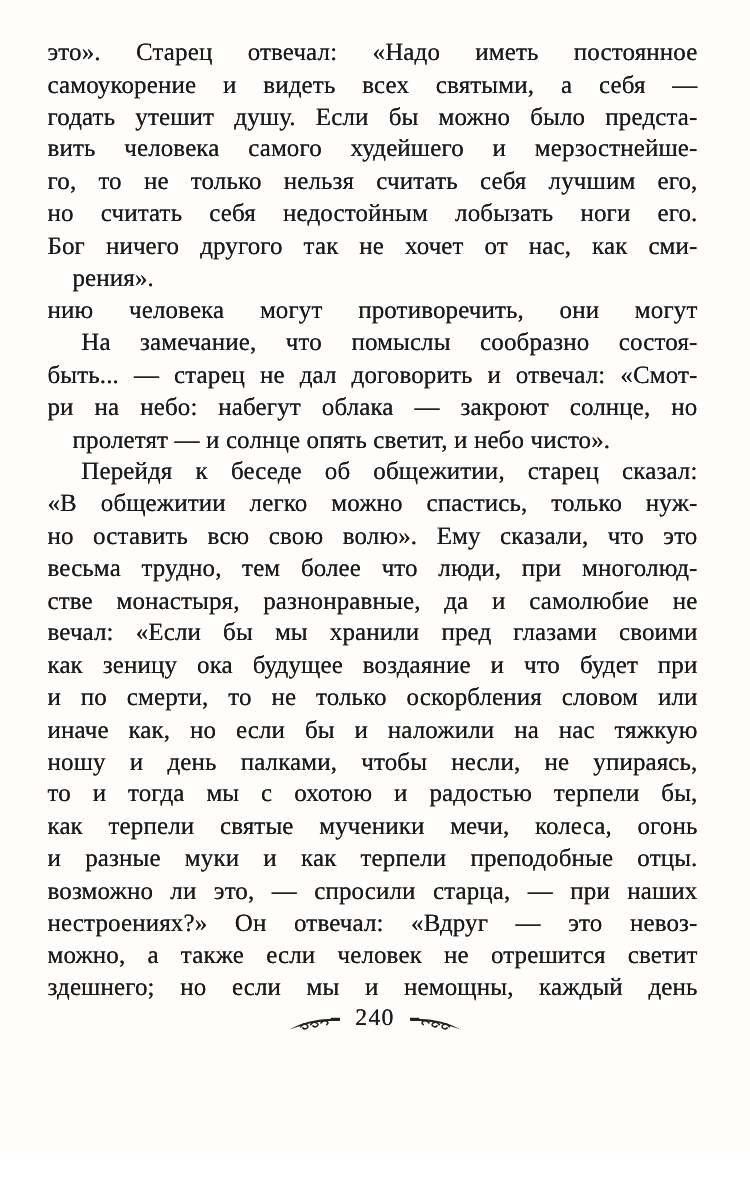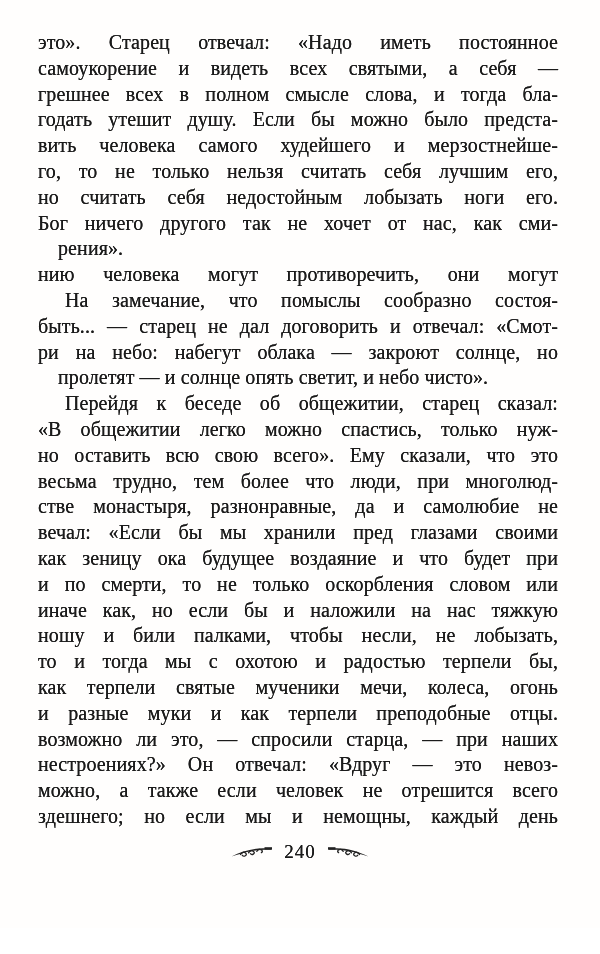--- a/index.html
+++ b/index.html
@@ -33,24 +33,23 @@
     min-height: 25.8px;
   }
   .line.last {
     text-align-last: left;
     margin-left: 20px;
   }
   .line.indent {
     text-indent: 27px;
   }
   .page-footer {
-    margin-top: 11px;
     display: flex;
     justify-content: center;
-    align-items: center;
+    align-items: flex-end;
     gap: 11px;
   }
   .page-number {
     font-size: 19px;
     letter-spacing: 1px;
     text-shadow: 0 0 0.5px currentColor;
   }
   .ornament {
     display: block;
     width: 42px;
@@ -62,48 +61,47 @@
   }
 </style>
 </head>
 <body>
 
 <div class="book-page">
 
   <div class="text-block">
       <div class="line">это». Старец отвечал: «Надо иметь постоянное</div>
       <div class="line">самоукорение и видеть всех святыми, а себя —</div>
-      <div class="line">грешнее всех в полном смысле слова, и тогда бла-</div>
       <div class="line">годать утешит душу. Если бы можно было предста-</div>
       <div class="line">вить человека самого худейшего и мерзостнейше-</div>
       <div class="line">го, то не только нельзя считать себя лучшим его,</div>
       <div class="line">но считать себя недостойным лобызать ноги его.</div>
       <div class="line">Бог ничего другого так не хочет от нас, как сми-</div>
       <div class="line last">рения».</div>
       <div class="line">нию человека могут противоречить, они могут</div>
       <div class="line indent">На замечание, что помыслы сообразно состоя-</div>
       <div class="line">быть... — старец не дал договорить и отвечал: «Смот-</div>
       <div class="line">ри на небо: набегут облака — закроют солнце, но</div>
       <div class="line last">пролетят — и солнце опять светит, и небо чисто».</div>
       <div class="line indent">Перейдя к беседе об общежитии, старец сказал:</div>
       <div class="line">«В общежитии легко можно спастись, только нуж-</div>
-      <div class="line">но оставить всю свою всего». Ему сказали, что это</div>
+      <div class="line">но оставить всю свою волю». Ему сказали, что это</div>
       <div class="line">весьма трудно, тем более что люди, при многолюд-</div>
       <div class="line">стве монастыря, разнонравные, да и самолюбие не</div>
       <div class="line">вечал: «Если бы мы хранили пред глазами своими</div>
       <div class="line">как зеницу ока будущее воздаяние и что будет при</div>
       <div class="line">и по смерти, то не только оскорбления словом или</div>
       <div class="line">иначе как, но если бы и наложили на нас тяжкую</div>
-      <div class="line">ношу и били палками, чтобы несли, не лобызать,</div>
+      <div class="line">ношу и день палками, чтобы несли, не упираясь,</div>
       <div class="line">то и тогда мы с охотою и радостью терпели бы,</div>
       <div class="line">как терпели святые мученики мечи, колеса, огонь</div>
       <div class="line">и разные муки и как терпели преподобные отцы.</div>
       <div class="line">возможно ли это, — спросили старца, — при наших</div>
       <div class="line">нестроениях?» Он отвечал: «Вдруг — это невоз-</div>
-      <div class="line">можно, а также если человек не отрешится всего</div>
+      <div class="line">можно, а также если человек не отрешится светит</div>
       <div class="line">здешнего; но если мы и немощны, каждый день</div>
     </div>
 
   <div class="page-footer">
 
     <svg class="ornament" viewBox="0 0 42 14" xmlns="http://www.w3.org/2000/svg" aria-hidden="true">
 
       <path d="M0.5,11.5 C7,9.5 13,7.5 20,6.2 C27,5 33,4.6 40.5,4.8 L40.5,3.2 L32,3.2 C22,3.2 10,6.5 0.5,11.5 Z" fill="currentColor"></path>
 
       <path d="M9.5,9.5 q2.4,-3.6 5.0,-1.6 q1.8,1.5 -0.2,2.8 q-1.8,1.1 -3.0,-0.4" fill="none" stroke="currentColor" stroke-width="1.3" stroke-linecap="round"></path>

